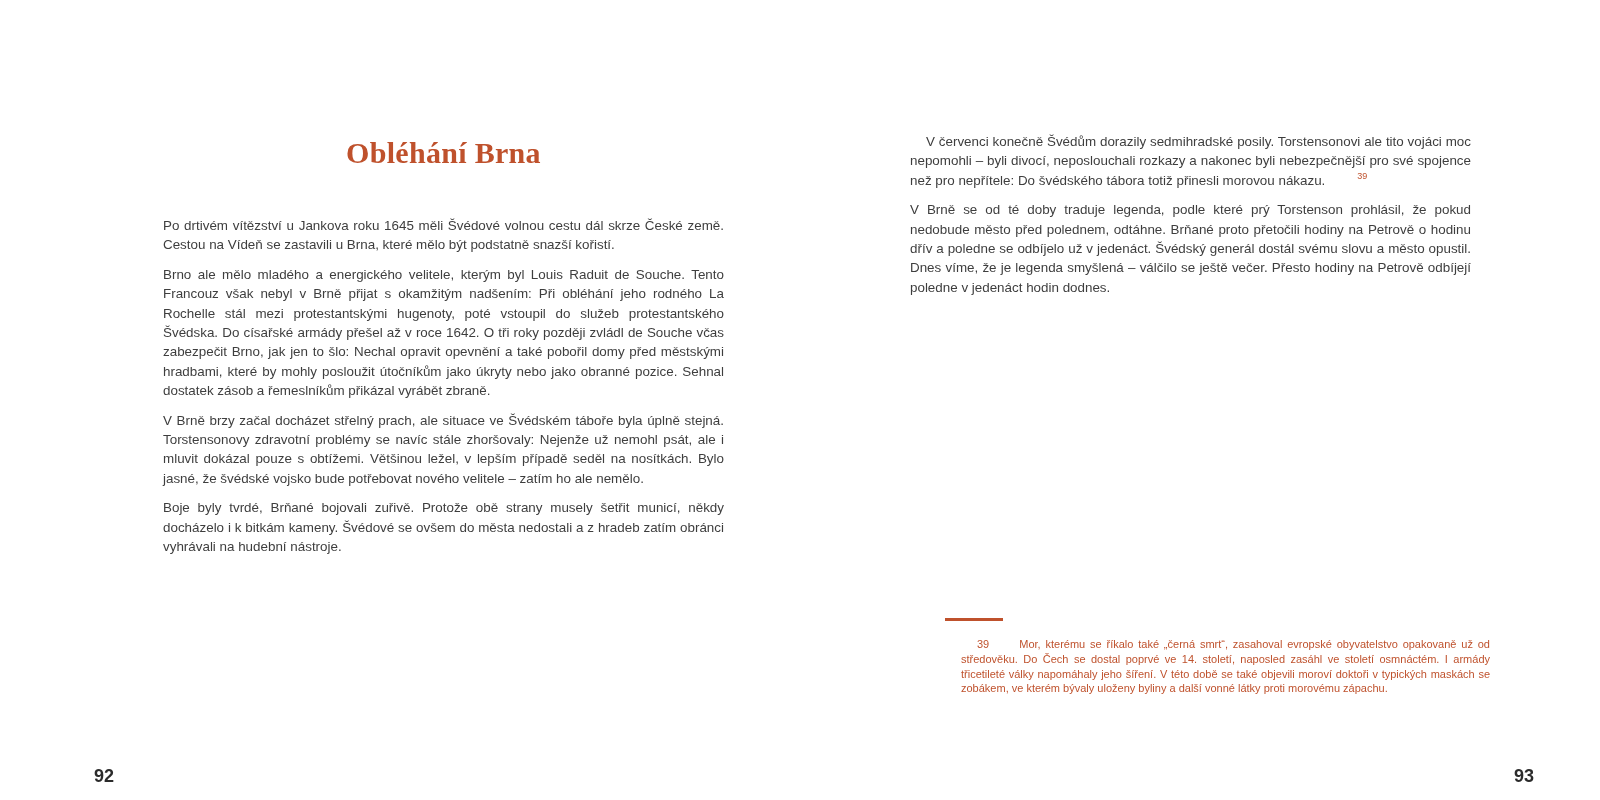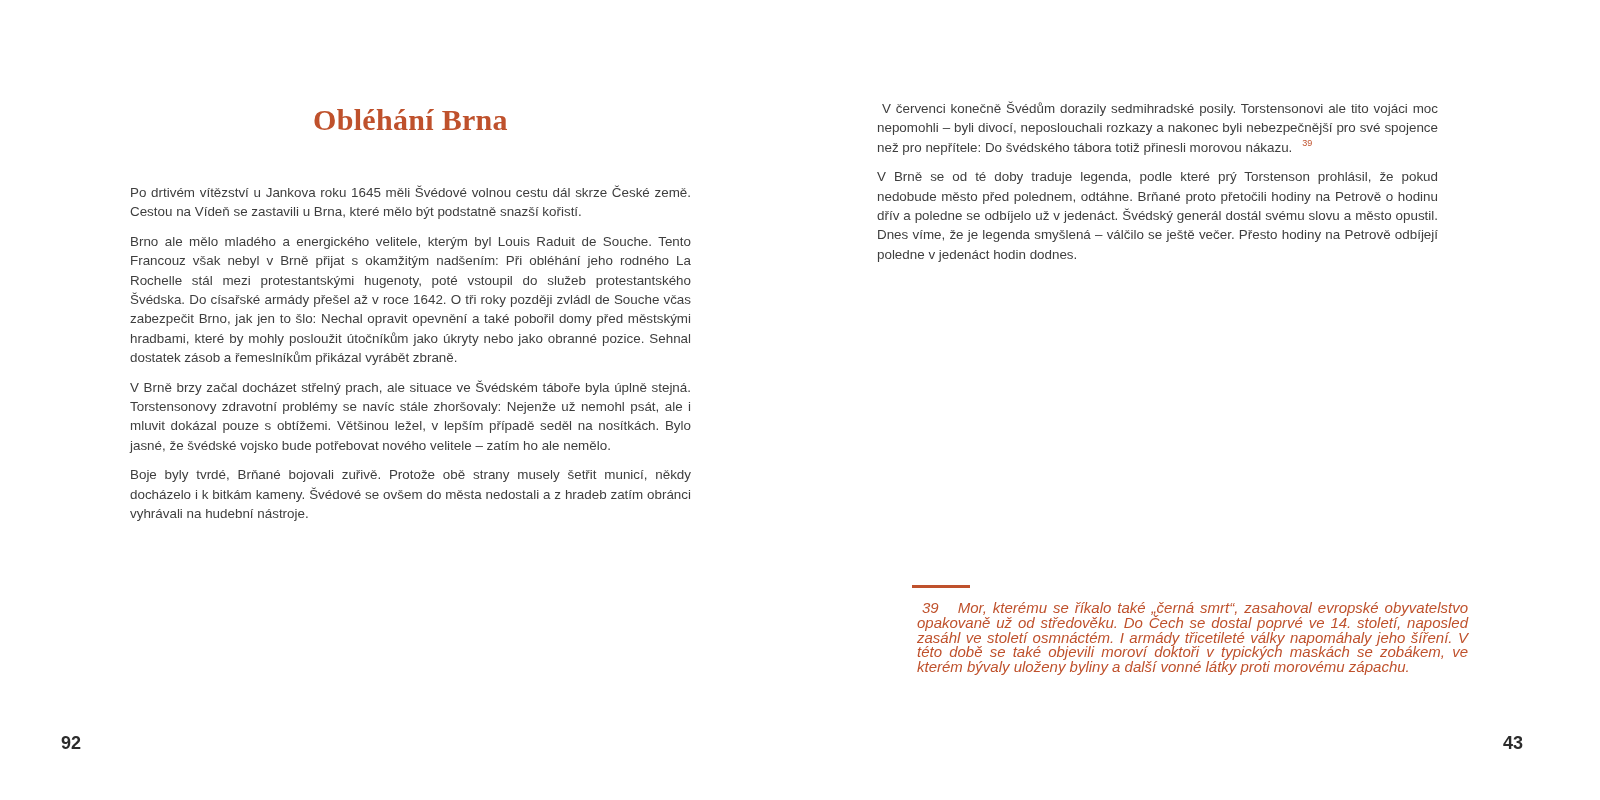--- a/index.html
+++ b/index.html
@@ -1,15 +1,15 @@
 <!DOCTYPE html>
 <html lang="cs" style="--accent: #bf512c; --body-text: #3e3e3e; --page-number: #2b2b2b; --background: #ffffff;"><head>
 <meta charset="utf-8">
 <style>
-  * { margin: 5px; padding: 0; box-sizing: border-box; }
+  * { margin: 16px; padding: 0; box-sizing: border-box; }
   html, body { width: 1600px; height: 800px; }
   body {
     position: relative;
     background: var(--background, #ffffff);
     font-family: "Liberation Sans", sans-serif;
     overflow: hidden;
   }
   .text-col {
     position: absolute;
     width: 561px;
@@ -48,26 +48,25 @@
     width: 561px;
   }
   .footnote-rule {
     width: 58px;
     height: 3px;
     border: none;
     background: var(--accent, #bf512c);
     margin: 0 0 13px 0;
   }
   .footnote-text {
-    font-size: 15px;
+    font-size: 11px;
     line-height: 14.8px;
     color: var(--accent, #bf512c);
     text-align: justify;
     hyphens: auto;
-    font-style: italic;
     -webkit-hyphens: auto;
   }
   .footnote-text .fn-num { margin-right: 14px; }
   .page-number {
     position: absolute;
     top: 718px;
     font-size: 18px;
     font-weight: 700;
     color: var(--page-number, #2b2b2b);
   }
@@ -89,13 +88,13 @@
   <p class="body-par" lang="cs"><span>V červenci konečně Švédům dorazily sedmihradské posily. Torstensonovi ale tito vojáci moc nepomohli – byli divocí, neposlouchali rozkazy a nakonec byli nebezpečnější pro své spojence než pro nepřítele: Do švédského tábora totiž přinesli morovou nákazu.</span><sup class="fn-ref">39</sup></p>
   <p class="body-par" lang="cs">V Brně se od té doby traduje legenda, podle které prý Torstenson prohlásil, že pokud nedobude město před polednem, odtáhne. Brňané proto přetočili hodiny na Petrově o hodinu dřív a poledne se odbíjelo už v jedenáct. Švédský generál dostál svému slovu a město opustil. Dnes víme, že je legenda smyšlená – válčilo se ještě večer. Přesto hodiny na Petrově odbíjejí poledne v jedenáct hodin dodnes.</p>
 </section>
 
 <div class="footnote-block">
   <hr class="footnote-rule">
   <p class="footnote-text" lang="cs"><span class="fn-num">39</span><span>Mor, kterému se říkalo také „černá smrt“, zasahoval evropské obyvatelstvo opakovaně už od středověku. Do Čech se dostal poprvé ve 14. století, naposled zasáhl ve století osmnáctém. I armády třicetileté války napomáhaly jeho šíření. V této době se také objevili moroví doktoři v typických maskách se zobákem, ve kterém bývaly uloženy byliny a další vonné látky proti morovému zápachu.</span></p>
 </div>
 
 <div class="page-number pagenum-left">92</div>
-<div class="page-number pagenum-right">43</div>
+<div class="page-number pagenum-right">93</div>
 
 </body></html>

